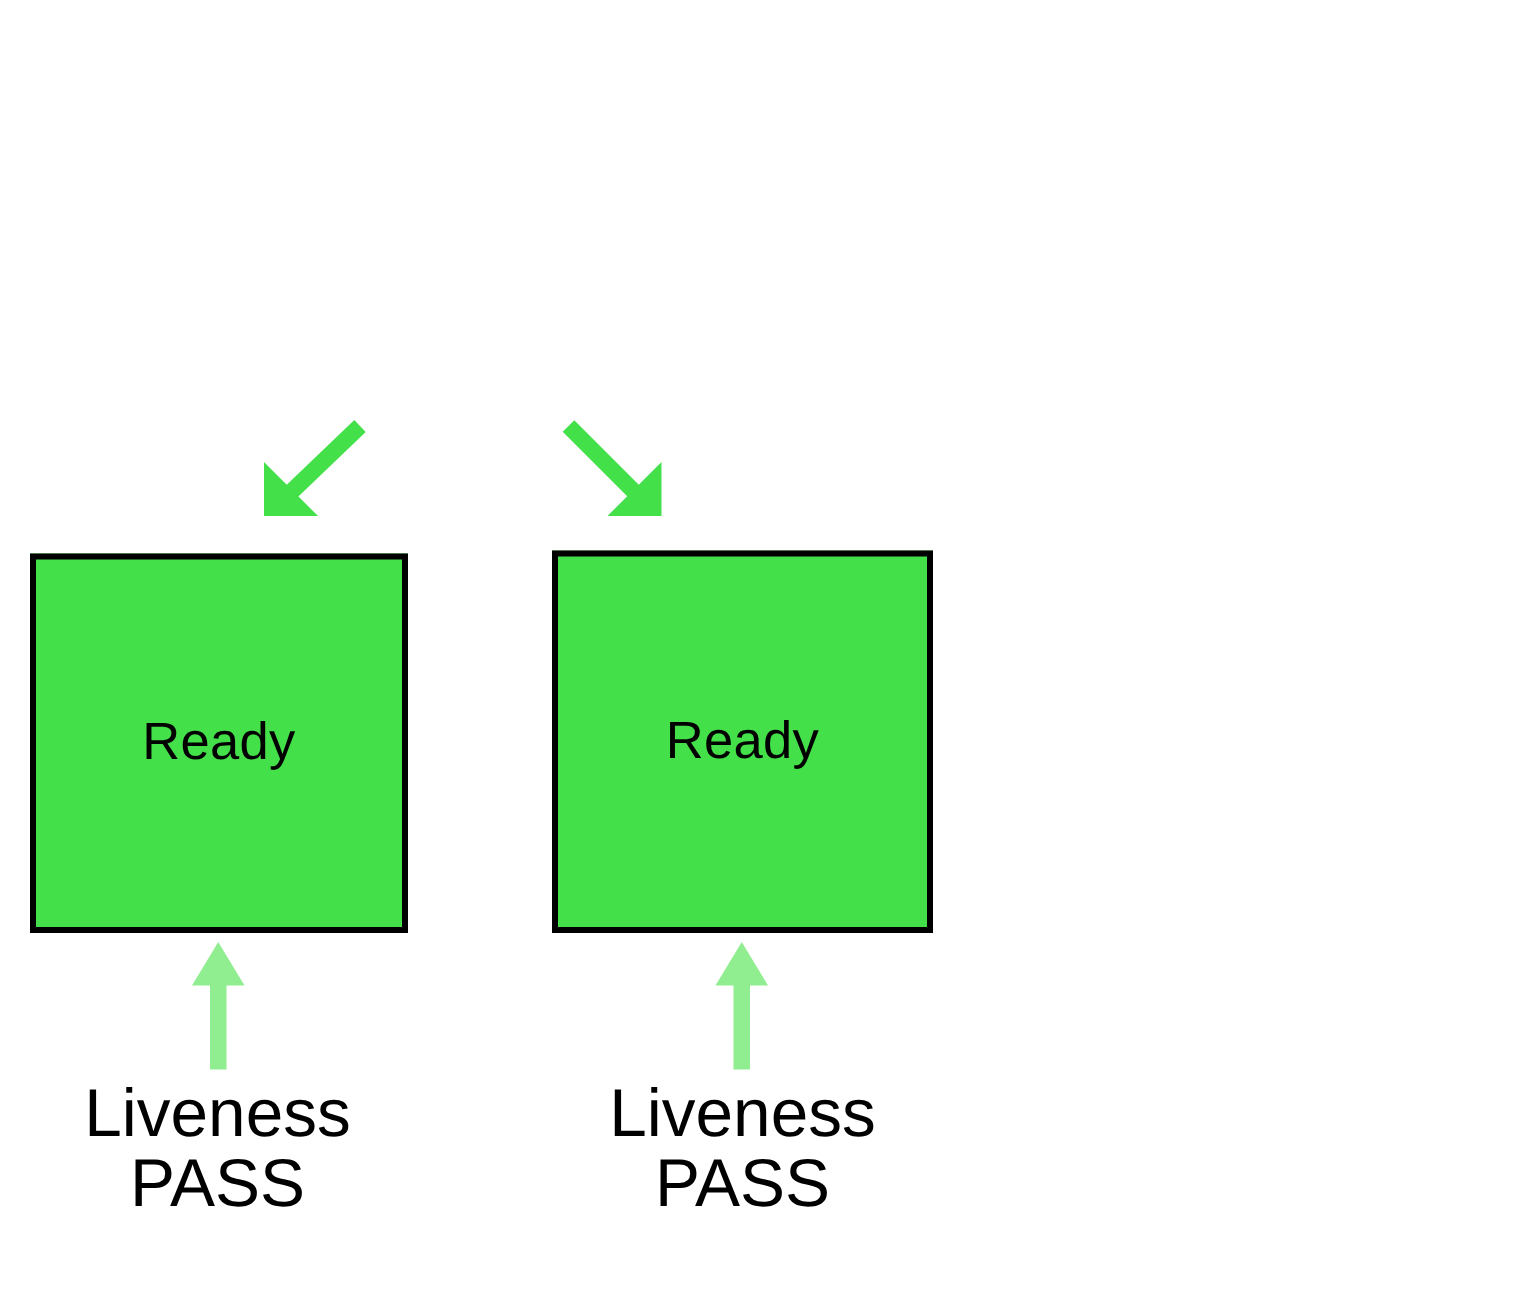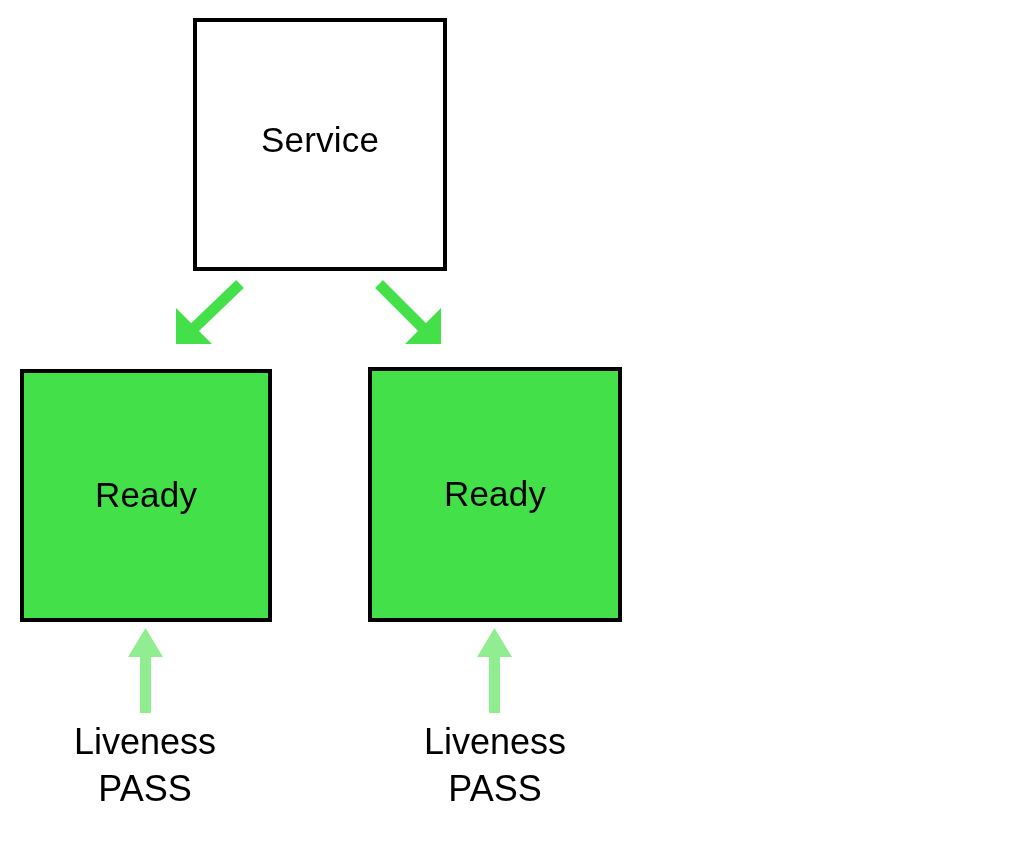--- a/index.html
+++ b/index.html
@@ -63,21 +63,21 @@
     position: absolute;
     left: 0;
     top: 0;
     width: 1010px;
     height: 862px;
     pointer-events: none;
   }
   .probe-label {
     position: absolute;
     font-family: "Liberation Sans", sans-serif;
-    font-size: 36px;
+    font-size: 45px;
     color: #000000;
     text-align: center;
     line-height: 47px;
     width: 260px;
   }
   #probe-label-left {
     left: 15px;
     top: 718px;
   }
   #probe-label-right {
@@ -106,23 +106,20 @@
       <rect x="140" y="655" width="11" height="58" fill="#90ee90"></rect>
       <polygon points="145.5,628 128,657 163,657" fill="#90ee90"></polygon>
     </g>
 
     <g>
       <rect x="489" y="655" width="11" height="58" fill="#90ee90"></rect>
       <polygon points="494.5,628 477,657 512,657" fill="#90ee90"></polygon>
     </g>
   </svg>
 
-  <div class="node" id="service-node">
-    <span class="node-label">Service</span>
-  </div>
 
   <div class="node" id="ready-node-left">
     <span class="node-label">Ready</span>
   </div>
 
   <div class="node" id="ready-node-right">
     <span class="node-label">Ready</span>
   </div>
 
   <div class="probe-label" id="probe-label-left">

